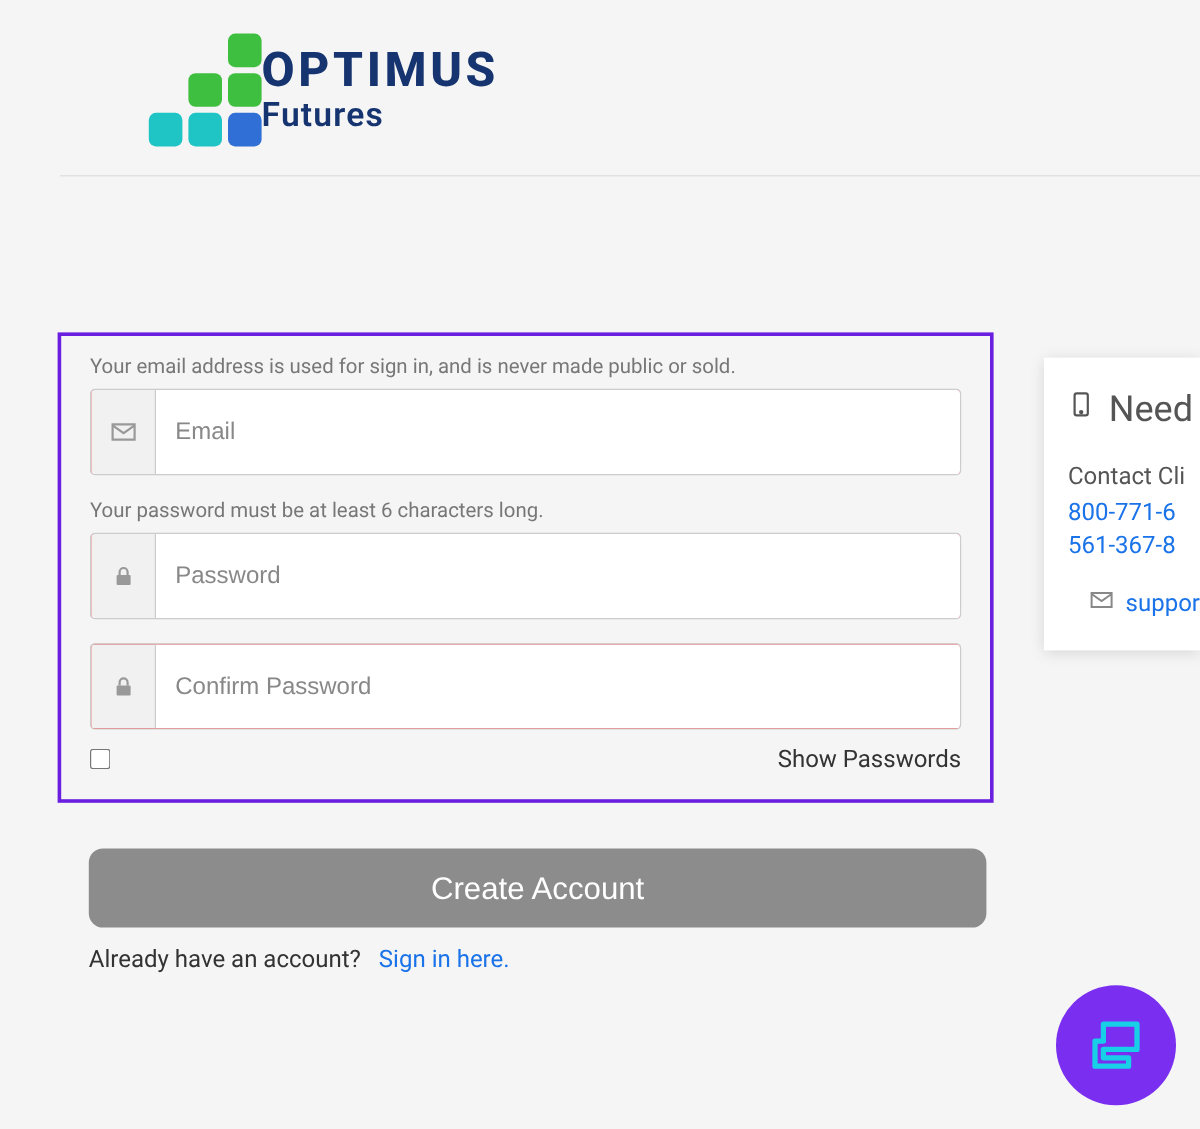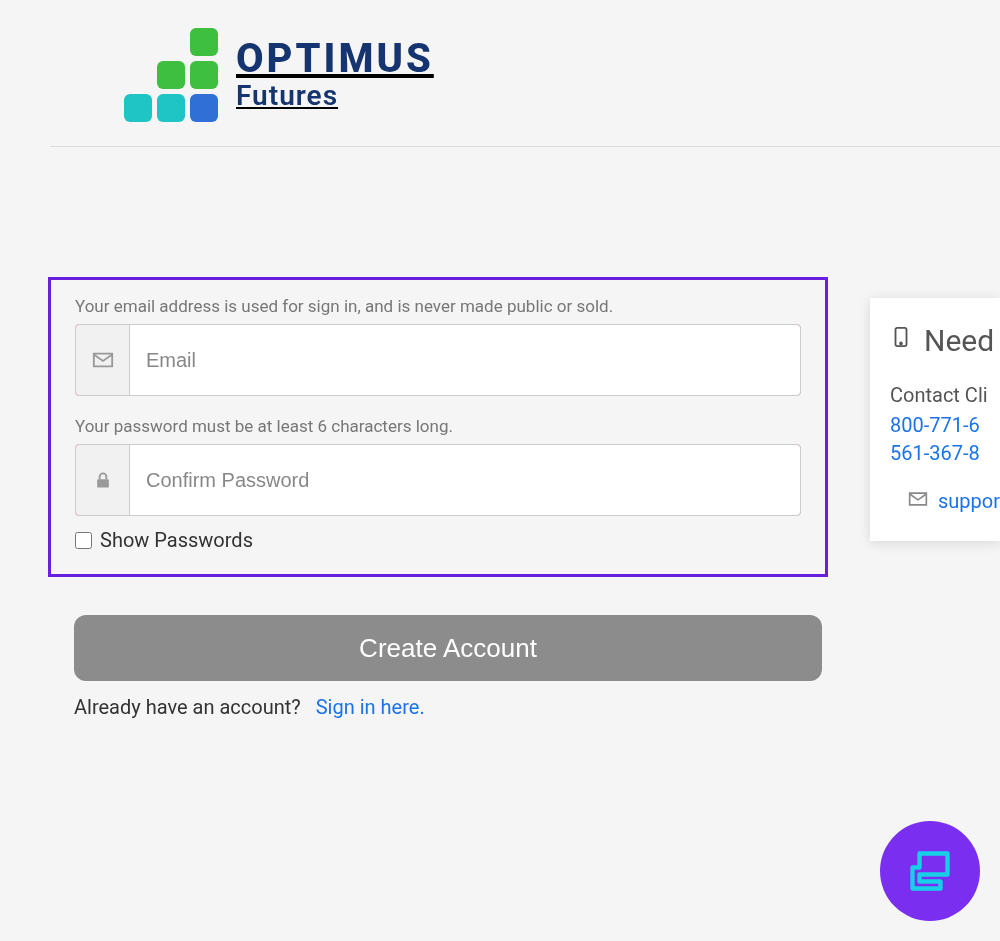--- a/index.html
+++ b/index.html
@@ -12,22 +12,20 @@
     position: relative;
   }
   .header {
     padding: 28px 0 24px 74px;
     border-bottom: 1px solid #ddd;
     margin: 0 0 0 50px;
   }
   .logo {
     display: flex;
     align-items: center;
-    gap: 18px;
-    text-decoration: underline;
   }
   .logo-mark {
     display: grid;
     grid-template-columns: repeat(3, 28px);
     grid-template-rows: repeat(3, 28px);
     gap: 5px;
   }
   .logo-sq { border-radius: 6px; }
   .logo-text { display: flex; flex-direction: column; }
   .logo-brand {
@@ -101,20 +99,21 @@
     outline: none;
     background: #fff;
   }
   .input-field::placeholder { color: #888; }
   .show-pw-row {
     display: flex;
     align-items: center;
     gap: 8px;
     font-size: 20px;
     color: #333;
+    justify-content: space-between;
   }
   .show-pw-row input[type="checkbox"] {
     width: 17px;
     height: 17px;
   }
   .create-btn {
     display: block;
     width: 748px;
     height: 66px;
     background: #8c8c8c;
@@ -222,20 +221,29 @@
       <div class="input-addon">
         <svg width="22" height="22" viewBox="0 0 24 24" fill="currentColor">
           <path d="M2 5h20v14H2z" fill="none" stroke="currentColor" stroke-width="2"></path>
           <path d="M2 6l10 7 10-7" fill="none" stroke="currentColor" stroke-width="2"></path>
         </svg>
       </div>
       <input type="email" class="input-field" placeholder="Email" style="">
     </div>
 
     <div class="helper">Your password must be at least 6 characters long.</div>
+    <div class="input-group">
+      <div class="input-addon">
+        <svg width="20" height="22" viewBox="0 0 24 24" fill="currentColor">
+          <rect x="5" y="11" width="14" height="10" rx="1"></rect>
+          <path d="M8 11V8a4 4 0 018 0v3" fill="none" stroke="currentColor" stroke-width="2.2"></path>
+        </svg>
+      </div>
+      <input type="password" class="input-field" placeholder="Password" style="">
+    </div>
 
     <div class="input-group">
       <div class="input-addon">
         <svg width="20" height="22" viewBox="0 0 24 24" fill="currentColor">
           <rect x="5" y="11" width="14" height="10" rx="1"></rect>
           <path d="M8 11V8a4 4 0 018 0v3" fill="none" stroke="currentColor" stroke-width="2.2"></path>
         </svg>
       </div>
       <input type="password" class="input-field" placeholder="Confirm Password" style="">
     </div>

